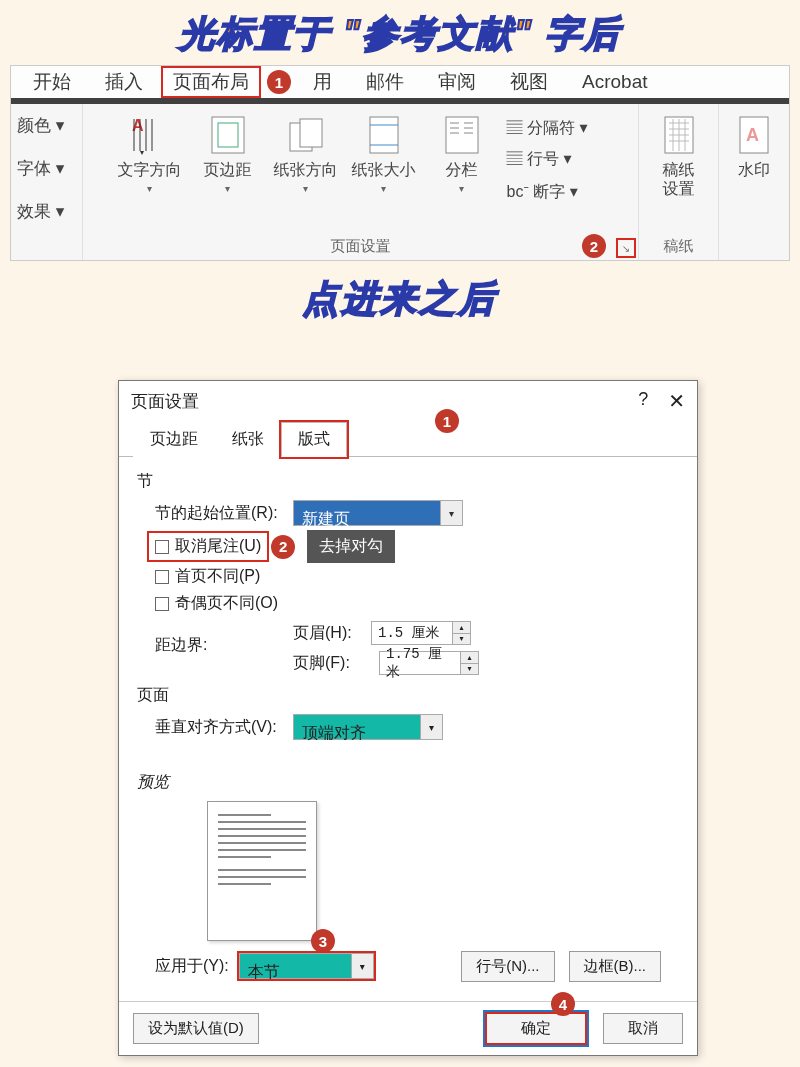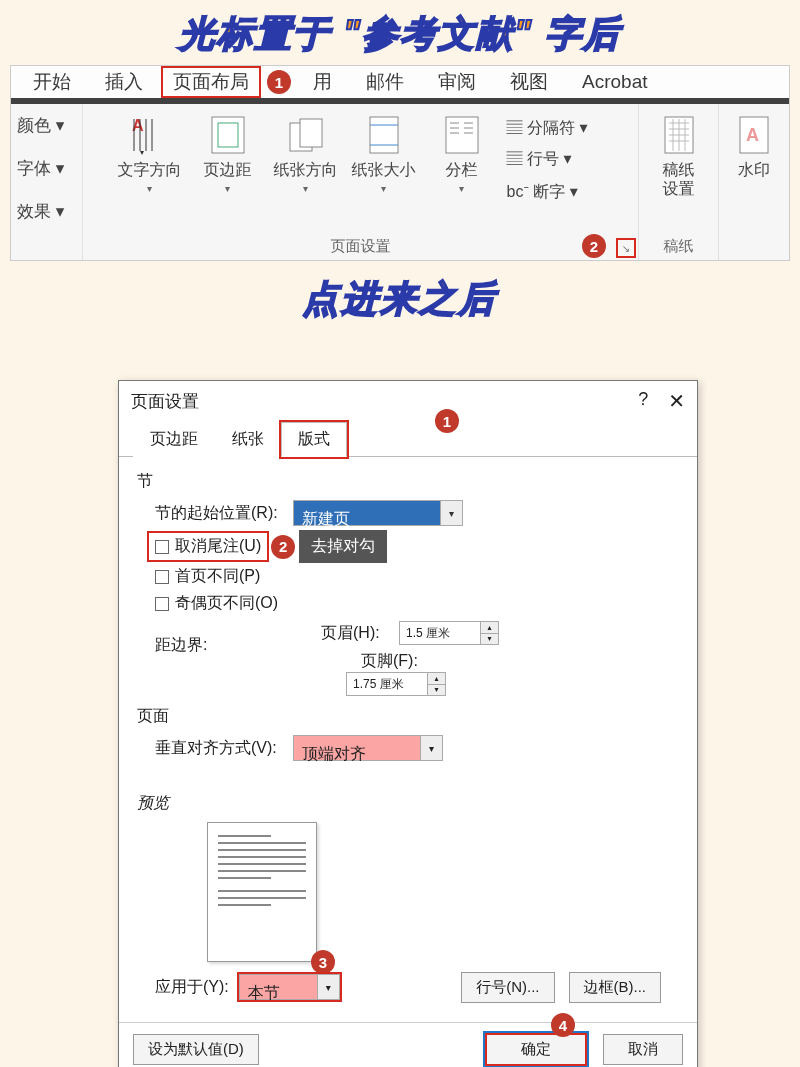--- a/index.html
+++ b/index.html
@@ -194,21 +194,21 @@
     align-items: center;
     gap: 8px;
     padding: 4px 0 4px 18px;
   }
   .row-label { width: 130px; }
   .sel {
     border: 1px solid #aaa;
     height: 26px;
     display: flex;
     align-items: center;
-    background: #fca5a5;
+    background: #14b8a6;
     position: relative;
   }
   .sel.blue { background: #2f6fb7; color: #fff; }
   .sel .txt { padding: 0 8px; flex: 1; margin-top: 12px; }
   .sel .dd {
     width: 22px; height: 100%;
     border-left: 1px solid #aaa;
     display: flex; align-items: center; justify-content: center;
     background: #eee;
     font-size: 10px;
@@ -227,28 +227,29 @@
     padding: 3px 6px;
     margin-left: 12px;
     display: inline-flex;
   }
   .tooltip {
     background: #555;
     color: #fff;
     padding: 6px 12px;
     font-size: 16px;
     display: inline-block;
+    margin-left: 8px;
   }
   .spin {
     border: 1px solid #aaa;
     width: 100px; height: 24px;
     display: flex;
     align-items: center;
   }
-  .spin .txt { flex: 1; padding: 0 6px; font-size: 12px; }
+  .spin .txt { flex: 1; padding: 0 6px; font-size: 14px; font-family: Liberation Mono, monospace; }
   .spin .ud {
     width: 18px; height: 100%;
     display: flex; flex-direction: column;
     border-left: 1px solid #aaa;
   }
   .spin .ud div {
     flex: 1; font-size: 8px;
     display: flex; align-items: center; justify-content: center;
     background: #eee;
   }
@@ -477,30 +478,30 @@
       <span>首页不同(P)</span>
     </div>
     <div class="chk-row">
       <span class="chk-box"></span>
       <span>奇偶页不同(O)</span>
     </div>
     <div class="row" style="align-items:flex-start;">
       <span class="row-label" style="padding-top:14px;">距边界:</span>
       <div style="display:flex;flex-direction:column;gap:6px;">
         <div style="display:flex;align-items:center;gap:8px;">
-          <span style="width:70px;margin-left:28px;">页眉(H):</span>
+          <span style="width:70px;">页眉(H):</span>
           <div class="spin">
             <span class="txt">1.5 厘米</span>
             <span class="ud">
                 <div>▴</div>
                 <div>▾</div>
               </span>
           </div>
         </div>
-        <div style="display:flex;align-items:center;gap:0;flex-direction:column;">
+        <div style="display:flex;align-items:center;gap:16px;">
           <span style="width:70px;">页脚(F):</span>
           <div class="spin">
             <span class="txt">1.75 厘米</span>
             <span class="ud">
                 <div>▴</div>
                 <div>▾</div>
               </span>
           </div>
         </div>
       </div>
@@ -525,21 +526,21 @@
         <div class="ln"></div>
         <div class="ln short"></div>
       <div class="ln" style="margin-top:6px;"></div>
         <div class="ln"></div>
         <div class="ln short"></div>
     </div>
 
     <div class="apply-row">
       <span style="position:absolute;left:170px;top:-16px;" class="num-badge">3</span>
       <span>应用于(Y):</span>
-      <div class="sel" style="width:101px;outline:2px solid #d62a20;">
+      <div class="sel" style="width:135px;outline:2px solid #d62a20;">
         <span class="txt">本节</span>
         <span class="dd">▾</span>
       </div>
       <div class="side-btns">
         <div class="btn">行号(N)...</div>
         <div class="btn">边框(B)...</div>
       </div>
     </div>
   </div>
 

